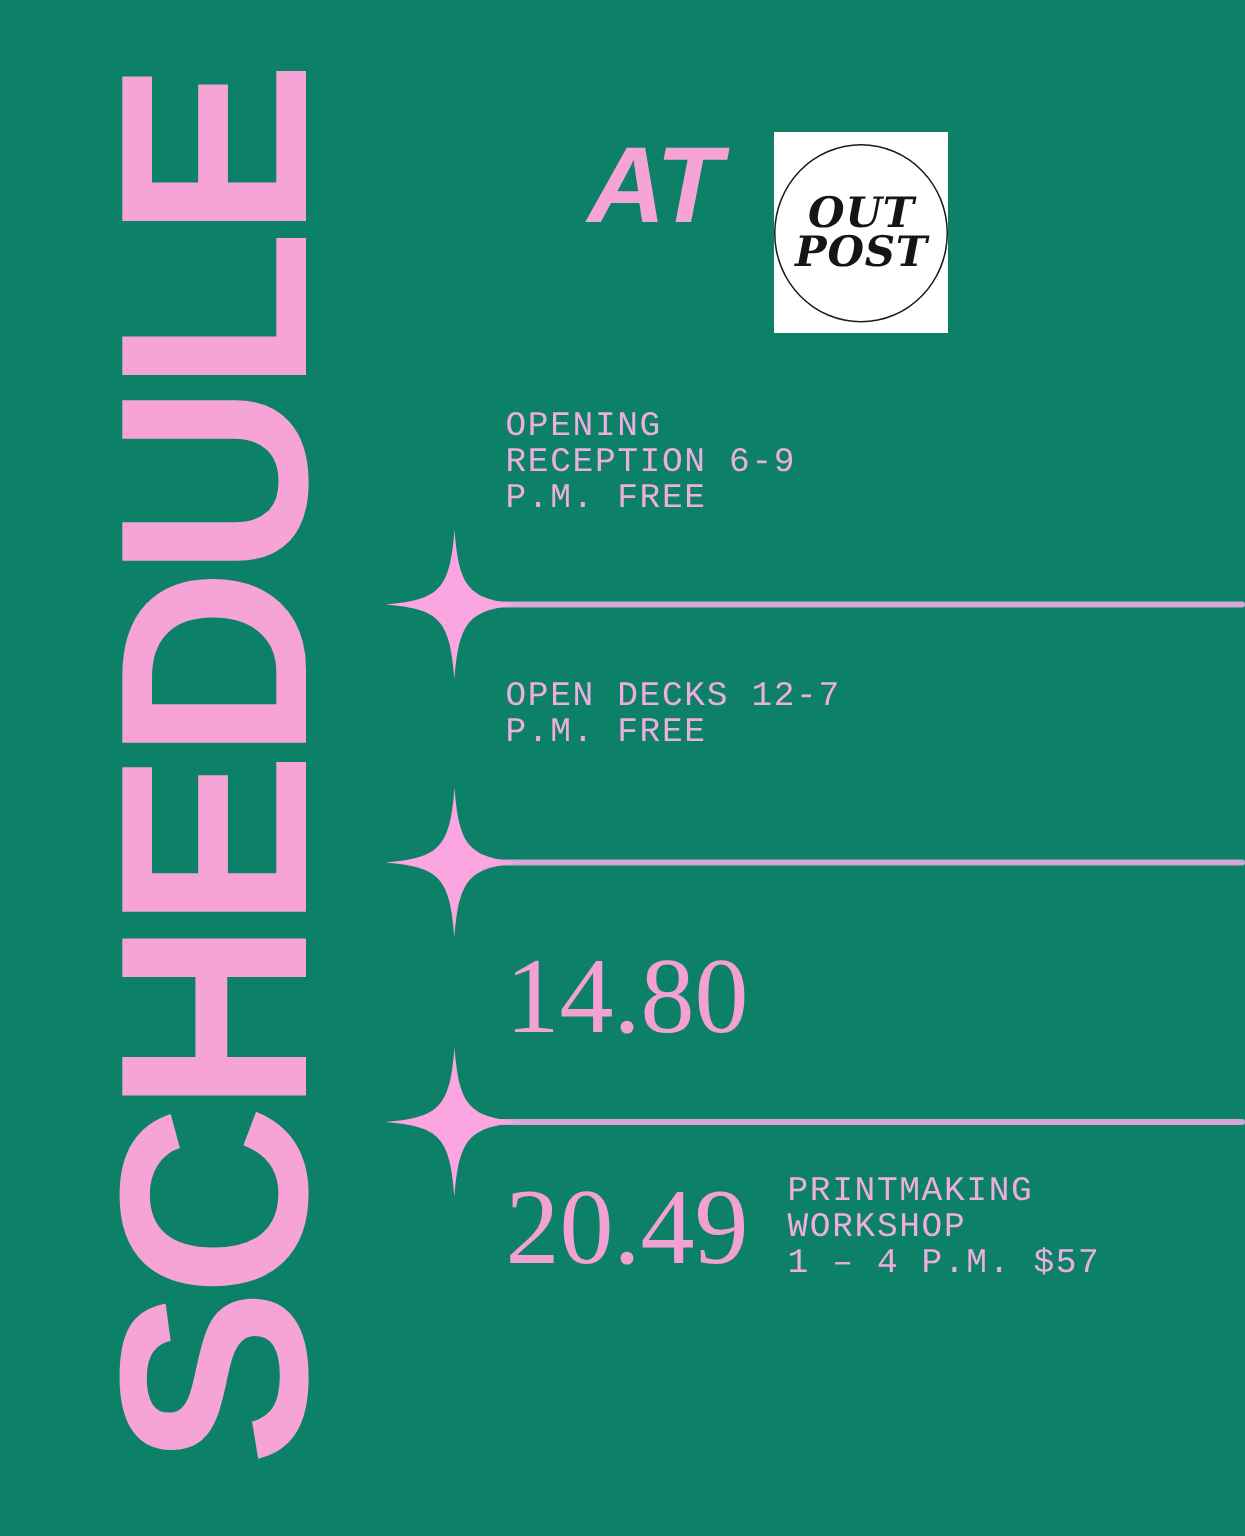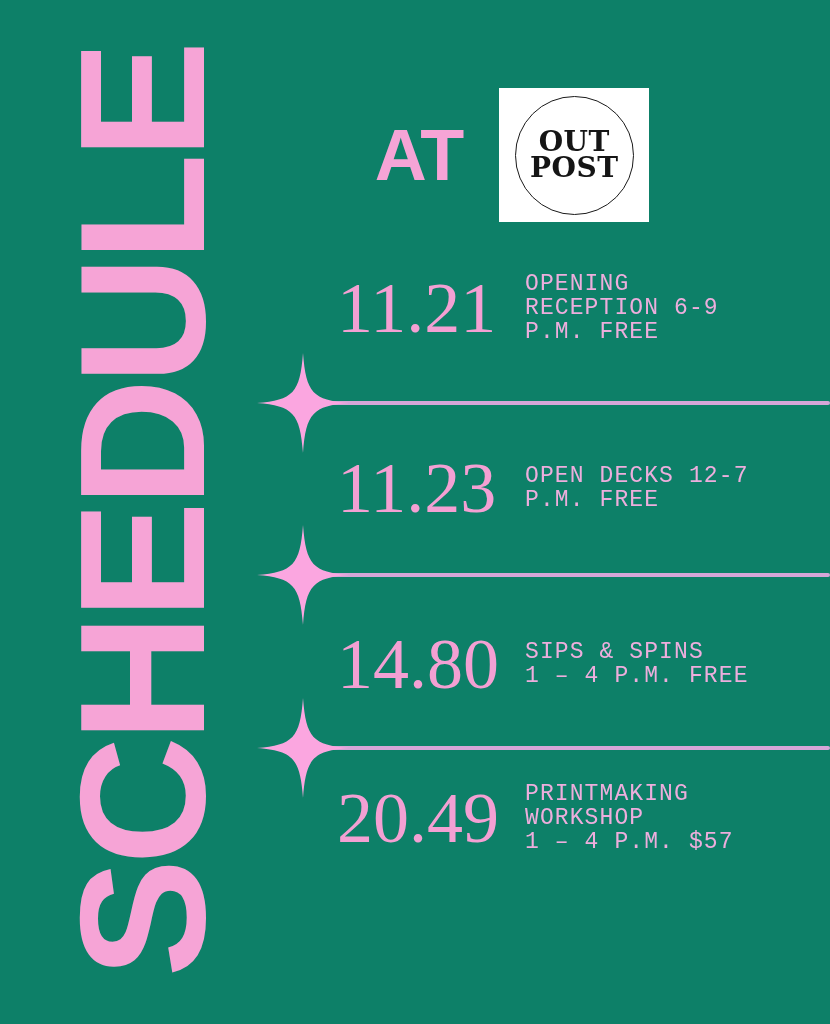--- a/index.html
+++ b/index.html
@@ -16,28 +16,28 @@
     color:var(--pink,#f6a4d6);
   }
   .header-title {
     position:absolute; left:288px; top:16px; width:448px;
     text-align:center; line-height:1;
     font-size:72px; font-weight:800; letter-spacing:-2px;
     color:var(--pink,#f6a4d6);
   }
   .header-at-row {
     position:absolute; left:288px; top:88px; width:448px;
-    display:flex; align-items:center; justify-content:center; gap:36px;
+    display:flex; align-items:flex-start; justify-content:center; gap:36px;font-style:italic;
   }
   .at-text {
     font-size:72px; font-weight:800; letter-spacing:-1px;
     color:var(--pink,#f6a4d6); line-height:1;
   }
   .logo-box {
-    width:150px; height:134px; background:var(--logo-bg,#ffffff);
+    width:116px; height:134px; background:var(--logo-bg,#ffffff);
     display:flex; align-items:center; justify-content:center;
   }
   .logo-circle {
     width:117px; height:117px; border:1.5px solid #1a1a1a; border-radius:50%;
     display:flex; align-items:center; justify-content:center;
   }
   .logo-text {
     font-family:"DejaVu Serif",serif; font-weight:bold;
     font-size:28px; line-height:0.94; letter-spacing:0.5px;
     color:var(--logo-text,#151515); text-align:center; white-space:pre-line;
@@ -76,36 +76,32 @@
     <span class="at-text">AT</span>
     <div class="logo-box">
       <div class="logo-circle">
         <span class="logo-text">OUT
 POST</span>
       </div>
     </div>
   </div>
 
   <div class="event-row" style="top:272px">
-    <div class="event-date">11.21</div>
     <div class="event-desc">OPENING
 RECEPTION 6-9
 P.M. FREE</div>
   </div>
 
   <div class="event-row" style="top:452px">
-    <div class="event-date">11.23</div>
     <div class="event-desc">OPEN DECKS 12-7
 P.M. FREE</div>
   </div>
 
   <div class="event-row" style="top:628px">
     <div class="event-date">14.80</div>
-    <div class="event-desc">SIPS &amp; SPINS
-1 – 4 P.M. FREE</div>
   </div>
 
   <div class="event-row" style="top:782px">
     <div class="event-date">20.49</div>
     <div class="event-desc">PRINTMAKING
 WORKSHOP
 1 – 4 P.M. $57</div>
   </div>
 
   <div class="divider-line" style="top:401px"></div>

